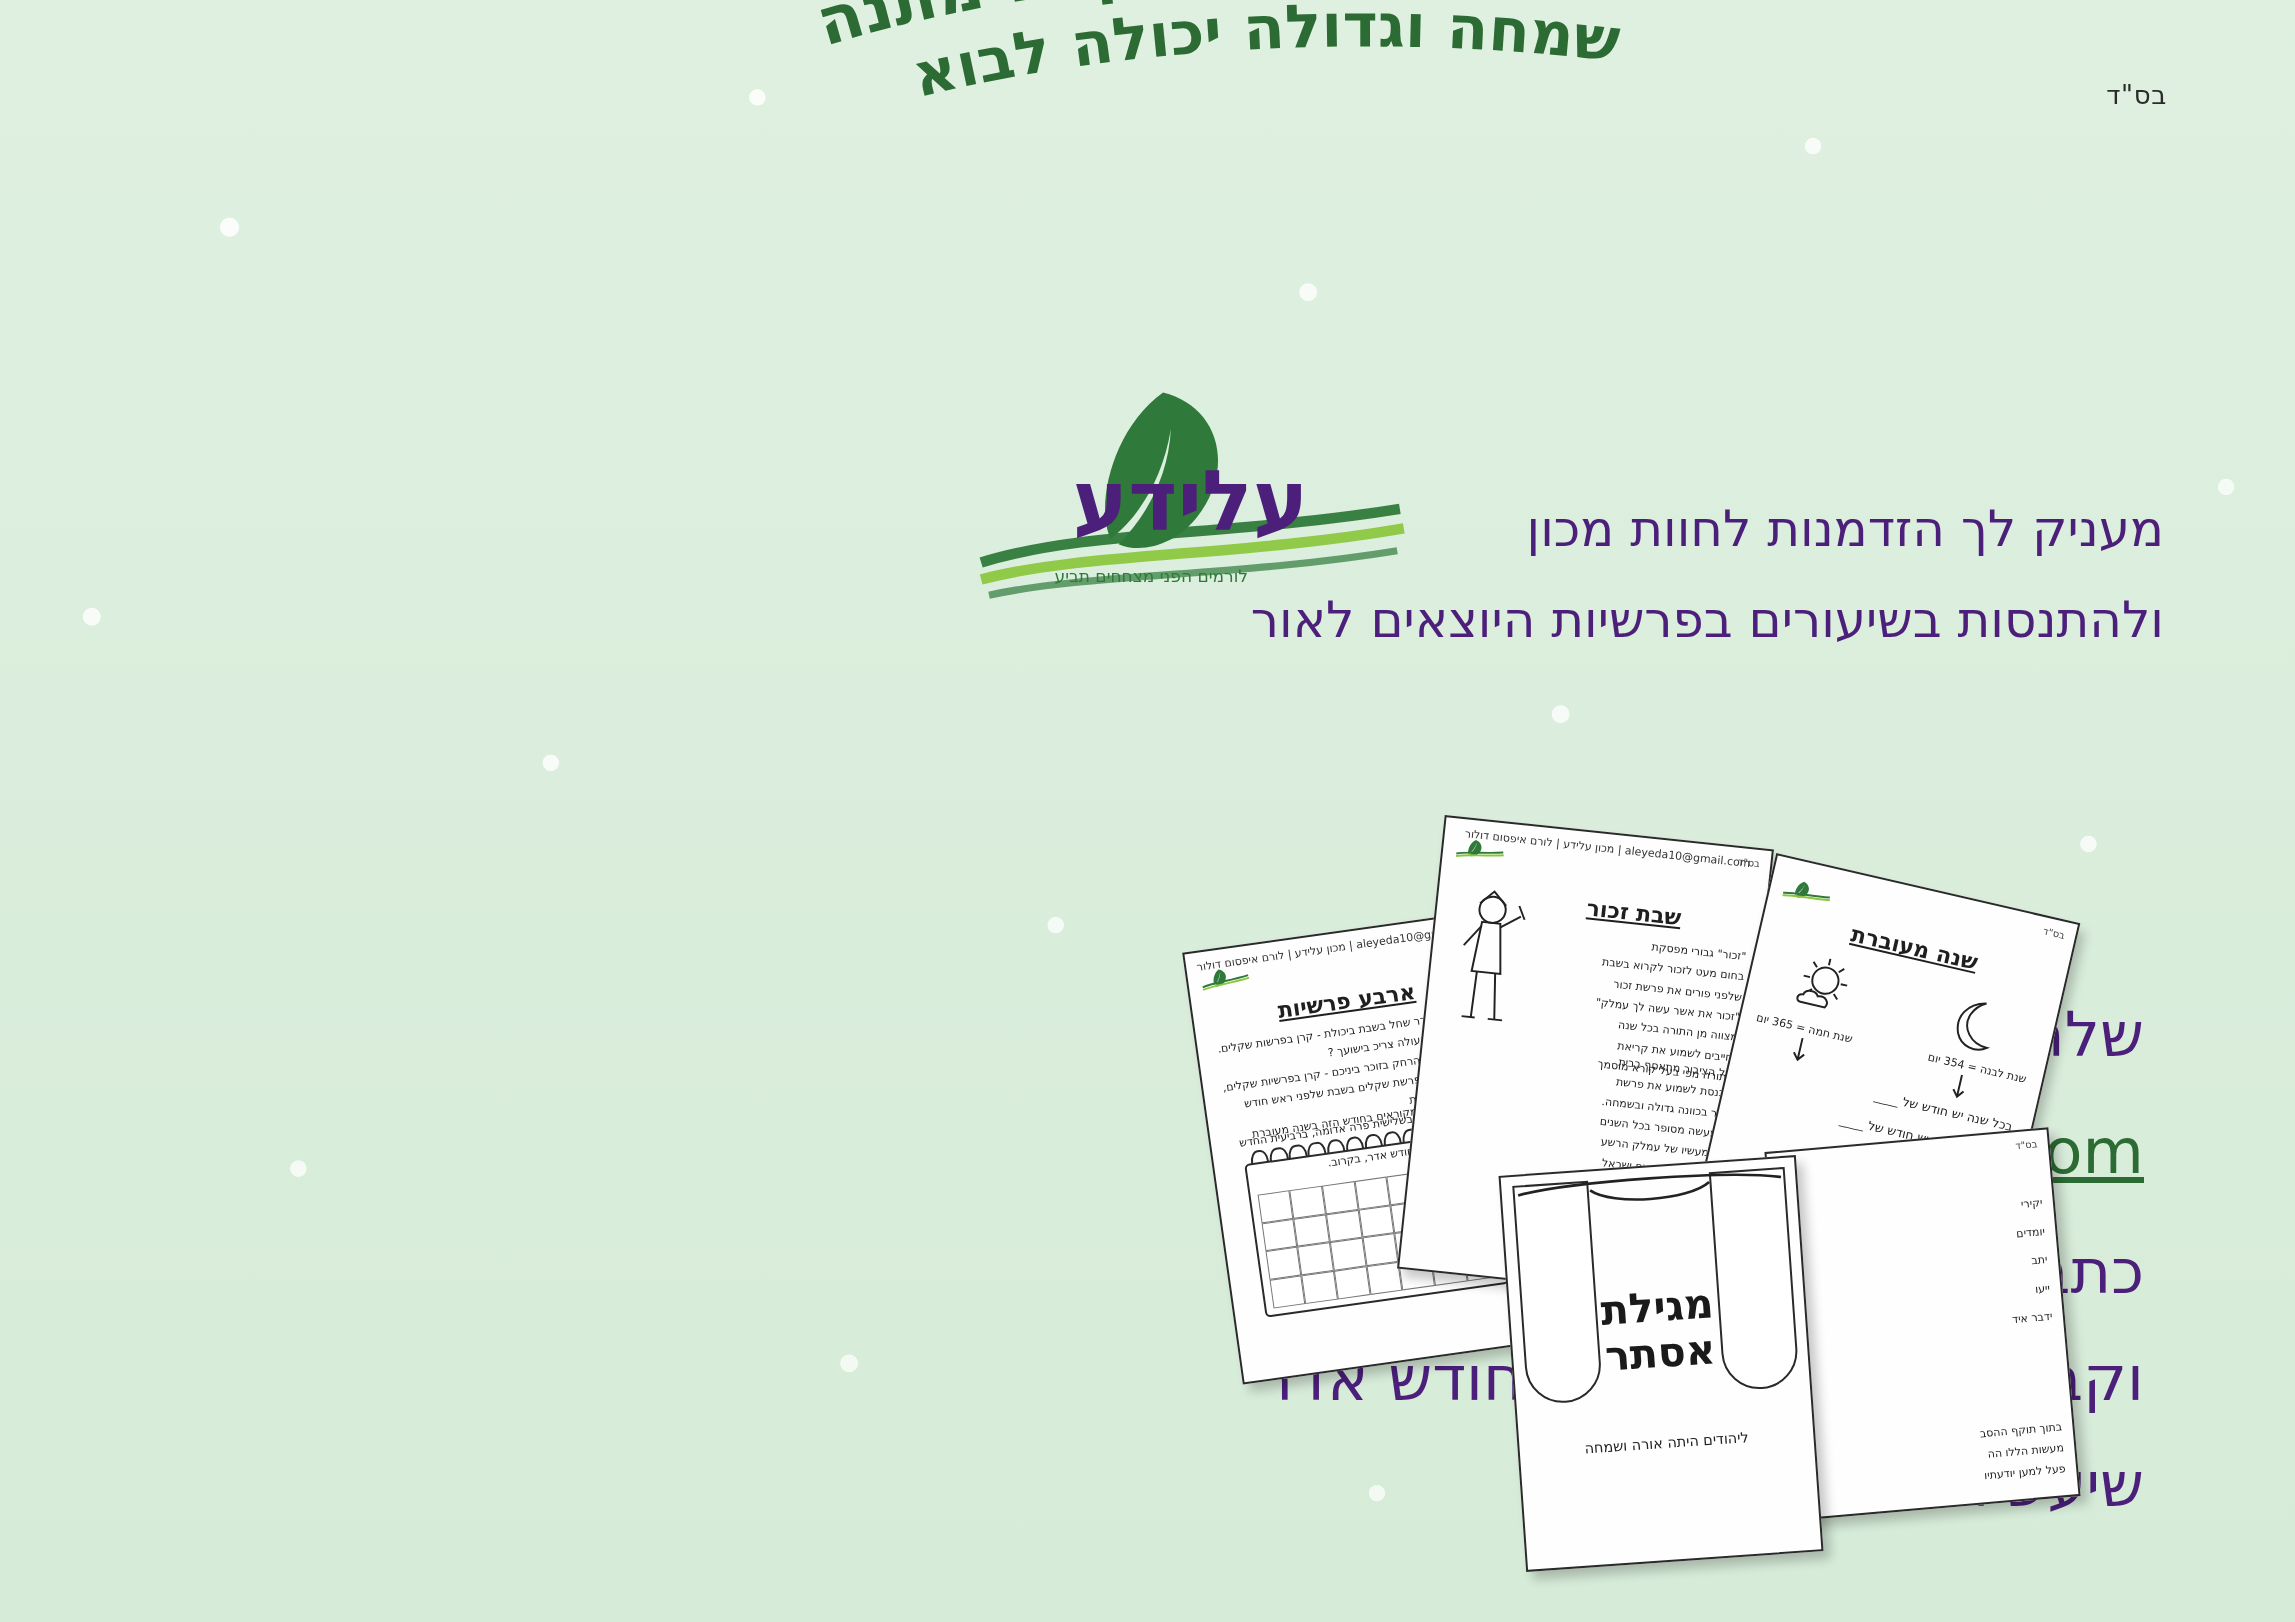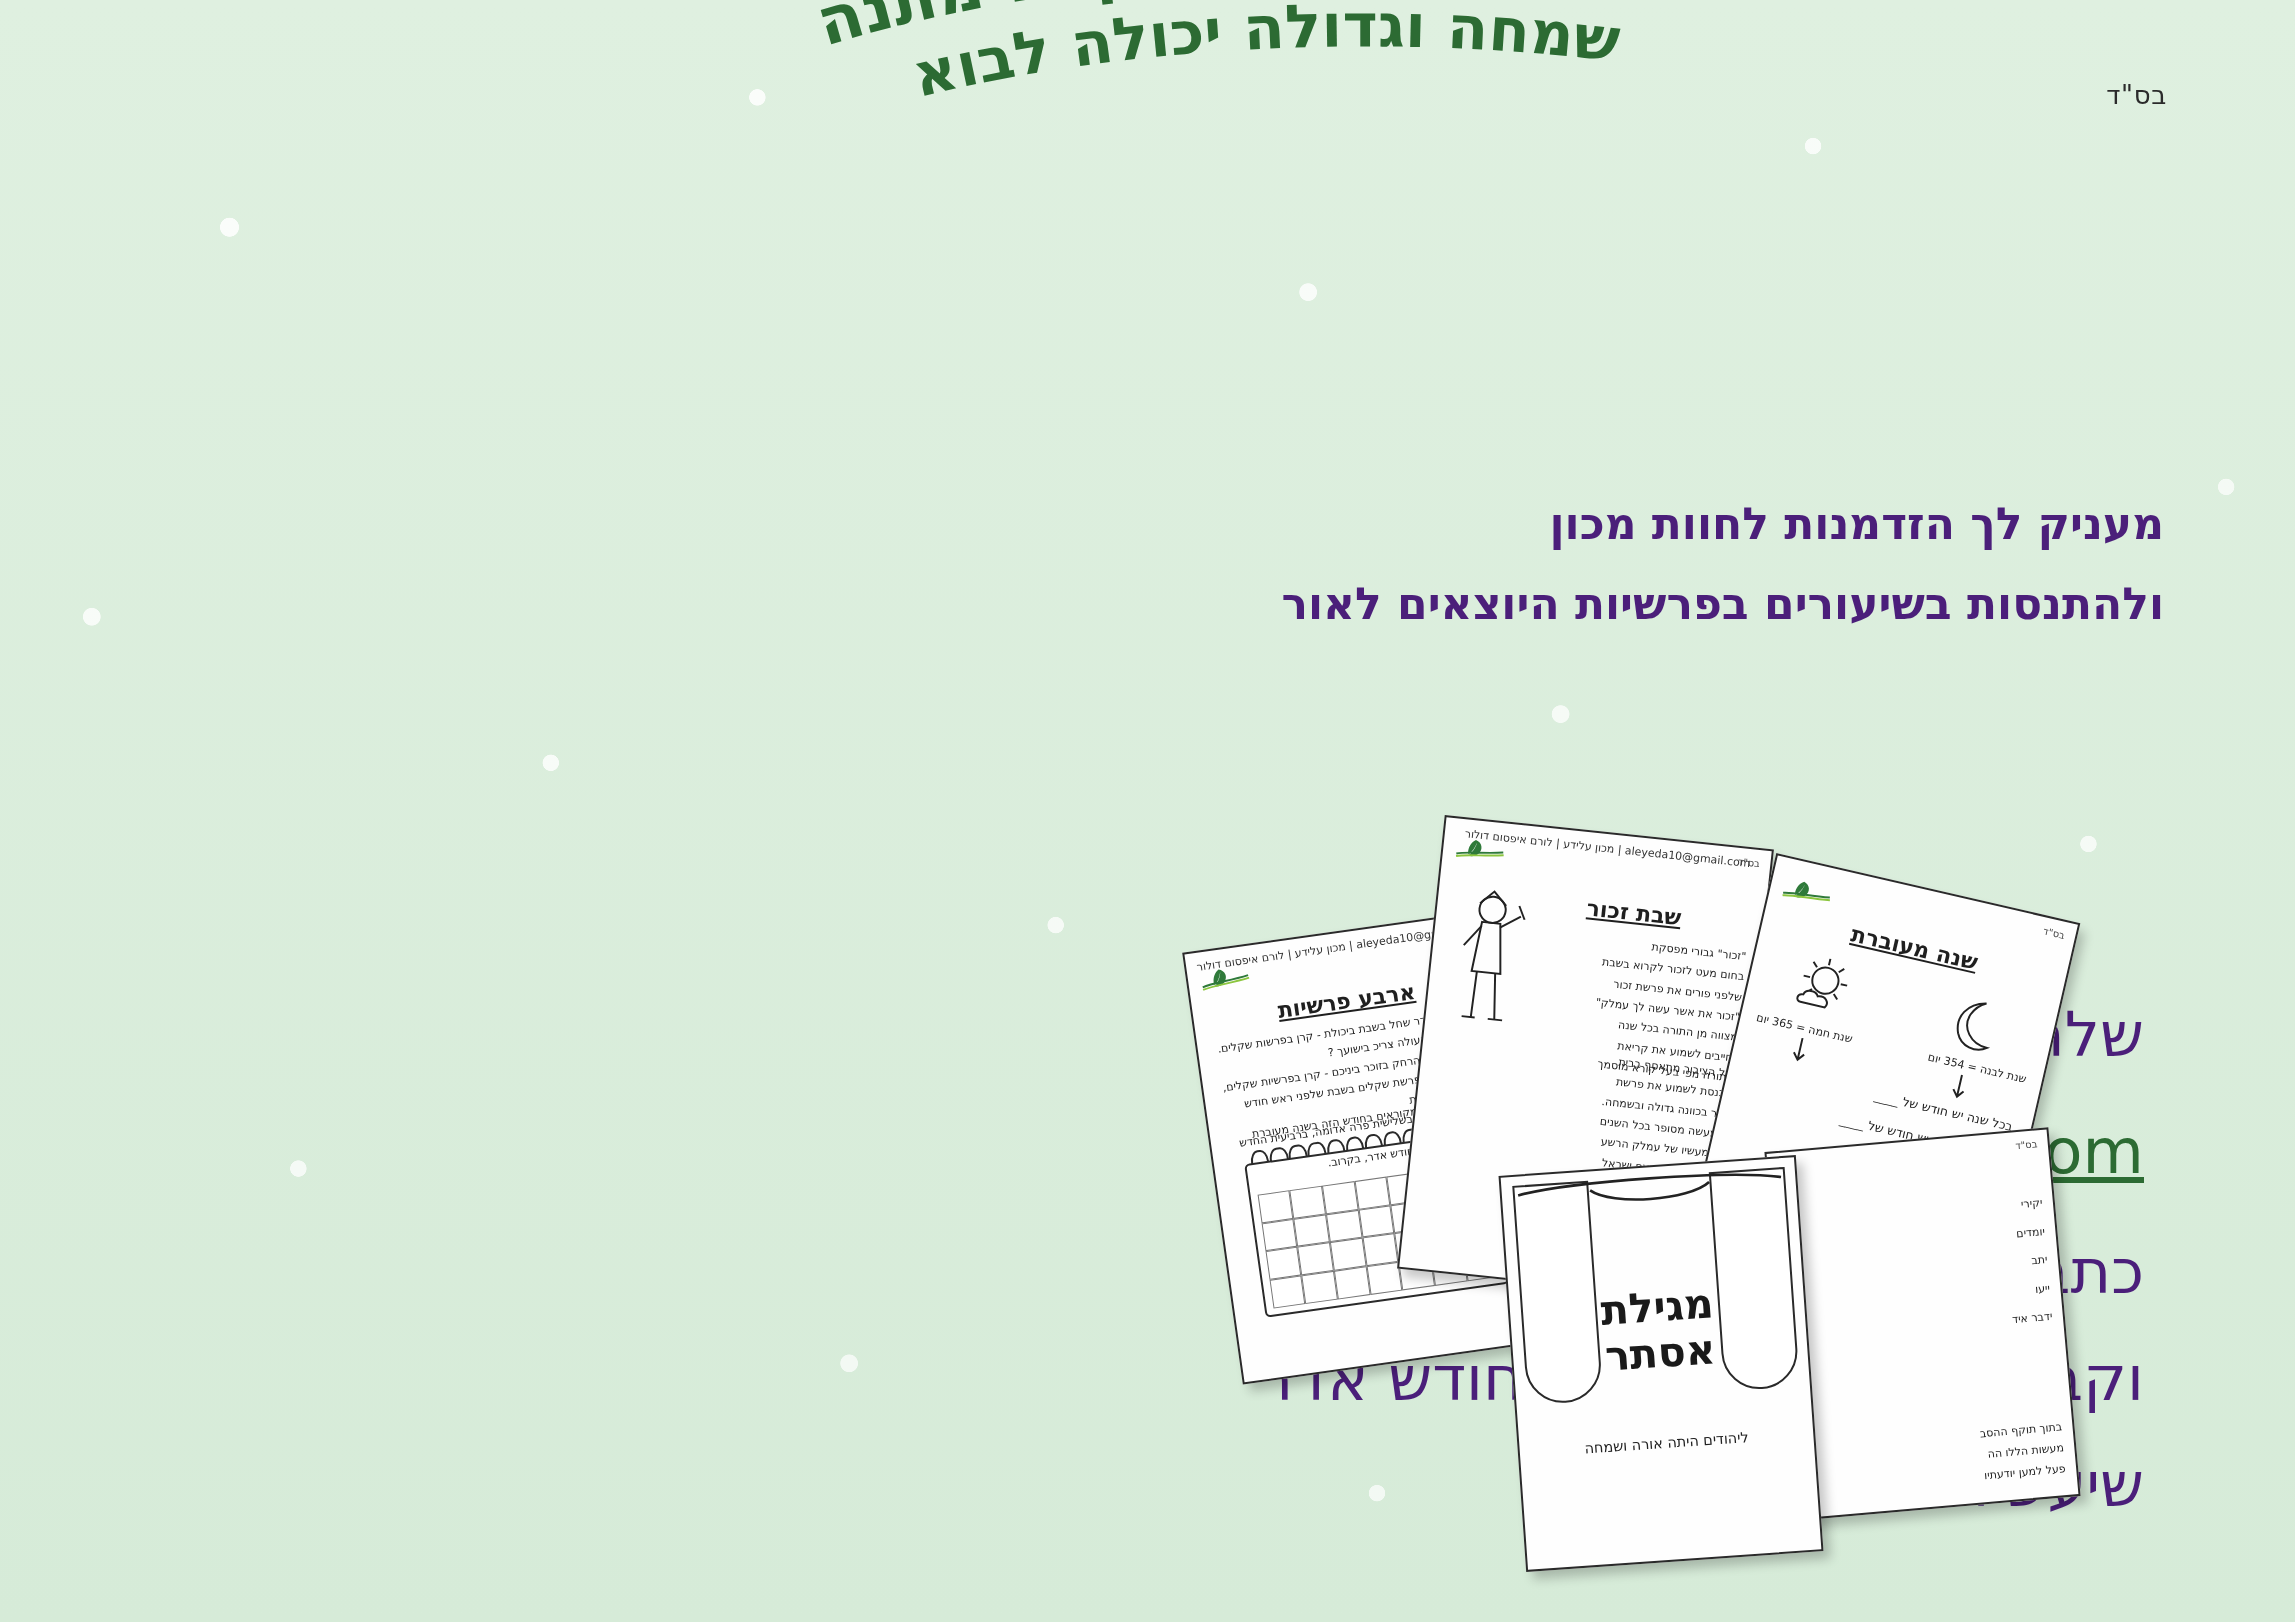--- a/index.html
+++ b/index.html
@@ -74,23 +74,23 @@
   #logo svg { width: 100%; height: 100%; }
 
   
   #paragraph {
     position: absolute;
     top: 484px;
     right: 131px;
     width: 1374px;
     direction: rtl;
     color: #4b1f7a;
-    font-size: 44px;
+    font-size: 50px;
     line-height: 1.82;
-    font-weight: 700;
+    font-weight: 400;
   }
   #paragraph .ln { display: block; white-space: nowrap; }
   #paragraph .ln1 { padding-left: 497px; }
 
   
   #lower {
     position: absolute;
     top: 982px;
     right: 151px;
     width: 1021px;
@@ -296,20 +296,33 @@
       </defs>
       <text class="arc-text line1">
         <textPath href="#arc1" startOffset="50%" text-anchor="middle" id="hp1">מורה יקרה, בשבילך זו מתנה</textPath>
       </text>
       <text class="arc-text line2">
         <textPath href="#arc2" startOffset="50%" text-anchor="middle" id="hp2">שמחה וגדולה יכולה לבוא</textPath>
       </text>
     </svg>
   </div>
 
+  <div id="logo">
+    <svg viewBox="0 0 720 380">
+
+      <path d="M318 40 C 400 60, 430 150, 372 228 C 340 272, 286 288, 250 272 C 286 236, 326 176, 330 96 C 318 170, 282 230, 238 264 C 214 214, 240 96, 318 40 Z" fill="#2f7a3a"></path>
+
+      <path d="M40 300 C 200 250, 420 260, 680 218" stroke="#2f7a3a" stroke-width="16" fill="none" opacity="0.95"></path>
+      <path d="M40 326 C 200 284, 430 292, 686 248" stroke="#8cc63f" stroke-width="16" fill="none" opacity="0.95"></path>
+      <path d="M52 350 C 210 316, 430 322, 676 282" stroke="#2f7a3a" stroke-width="11" fill="none" opacity="0.7"></path>
+
+      <text id="logo-word" x="360" y="250" text-anchor="middle" font-family="DejaVu Sans, Liberation Sans, sans-serif" font-size="128" font-weight="bold" fill="#4b1f7a" direction="rtl">עלידע</text>
+      <text id="logo-sub" x="300" y="330" text-anchor="middle" font-family="DejaVu Sans, Liberation Sans, sans-serif" font-size="26" fill="#2f7a3a" direction="rtl">לורמים הפני מצחחים תביע</text>
+    </svg>
+  </div>
 
   <div id="paragraph">
     <span class="ln ln1">
       <span>מעניק לך הזדמנות לחוות</span>
       <span>מכון</span>
     </span>
     <span class="ln">ולהתנסות בשיעורים בפרשיות היוצאים לאור</span>
   </div>
 
   <div id="lower">

